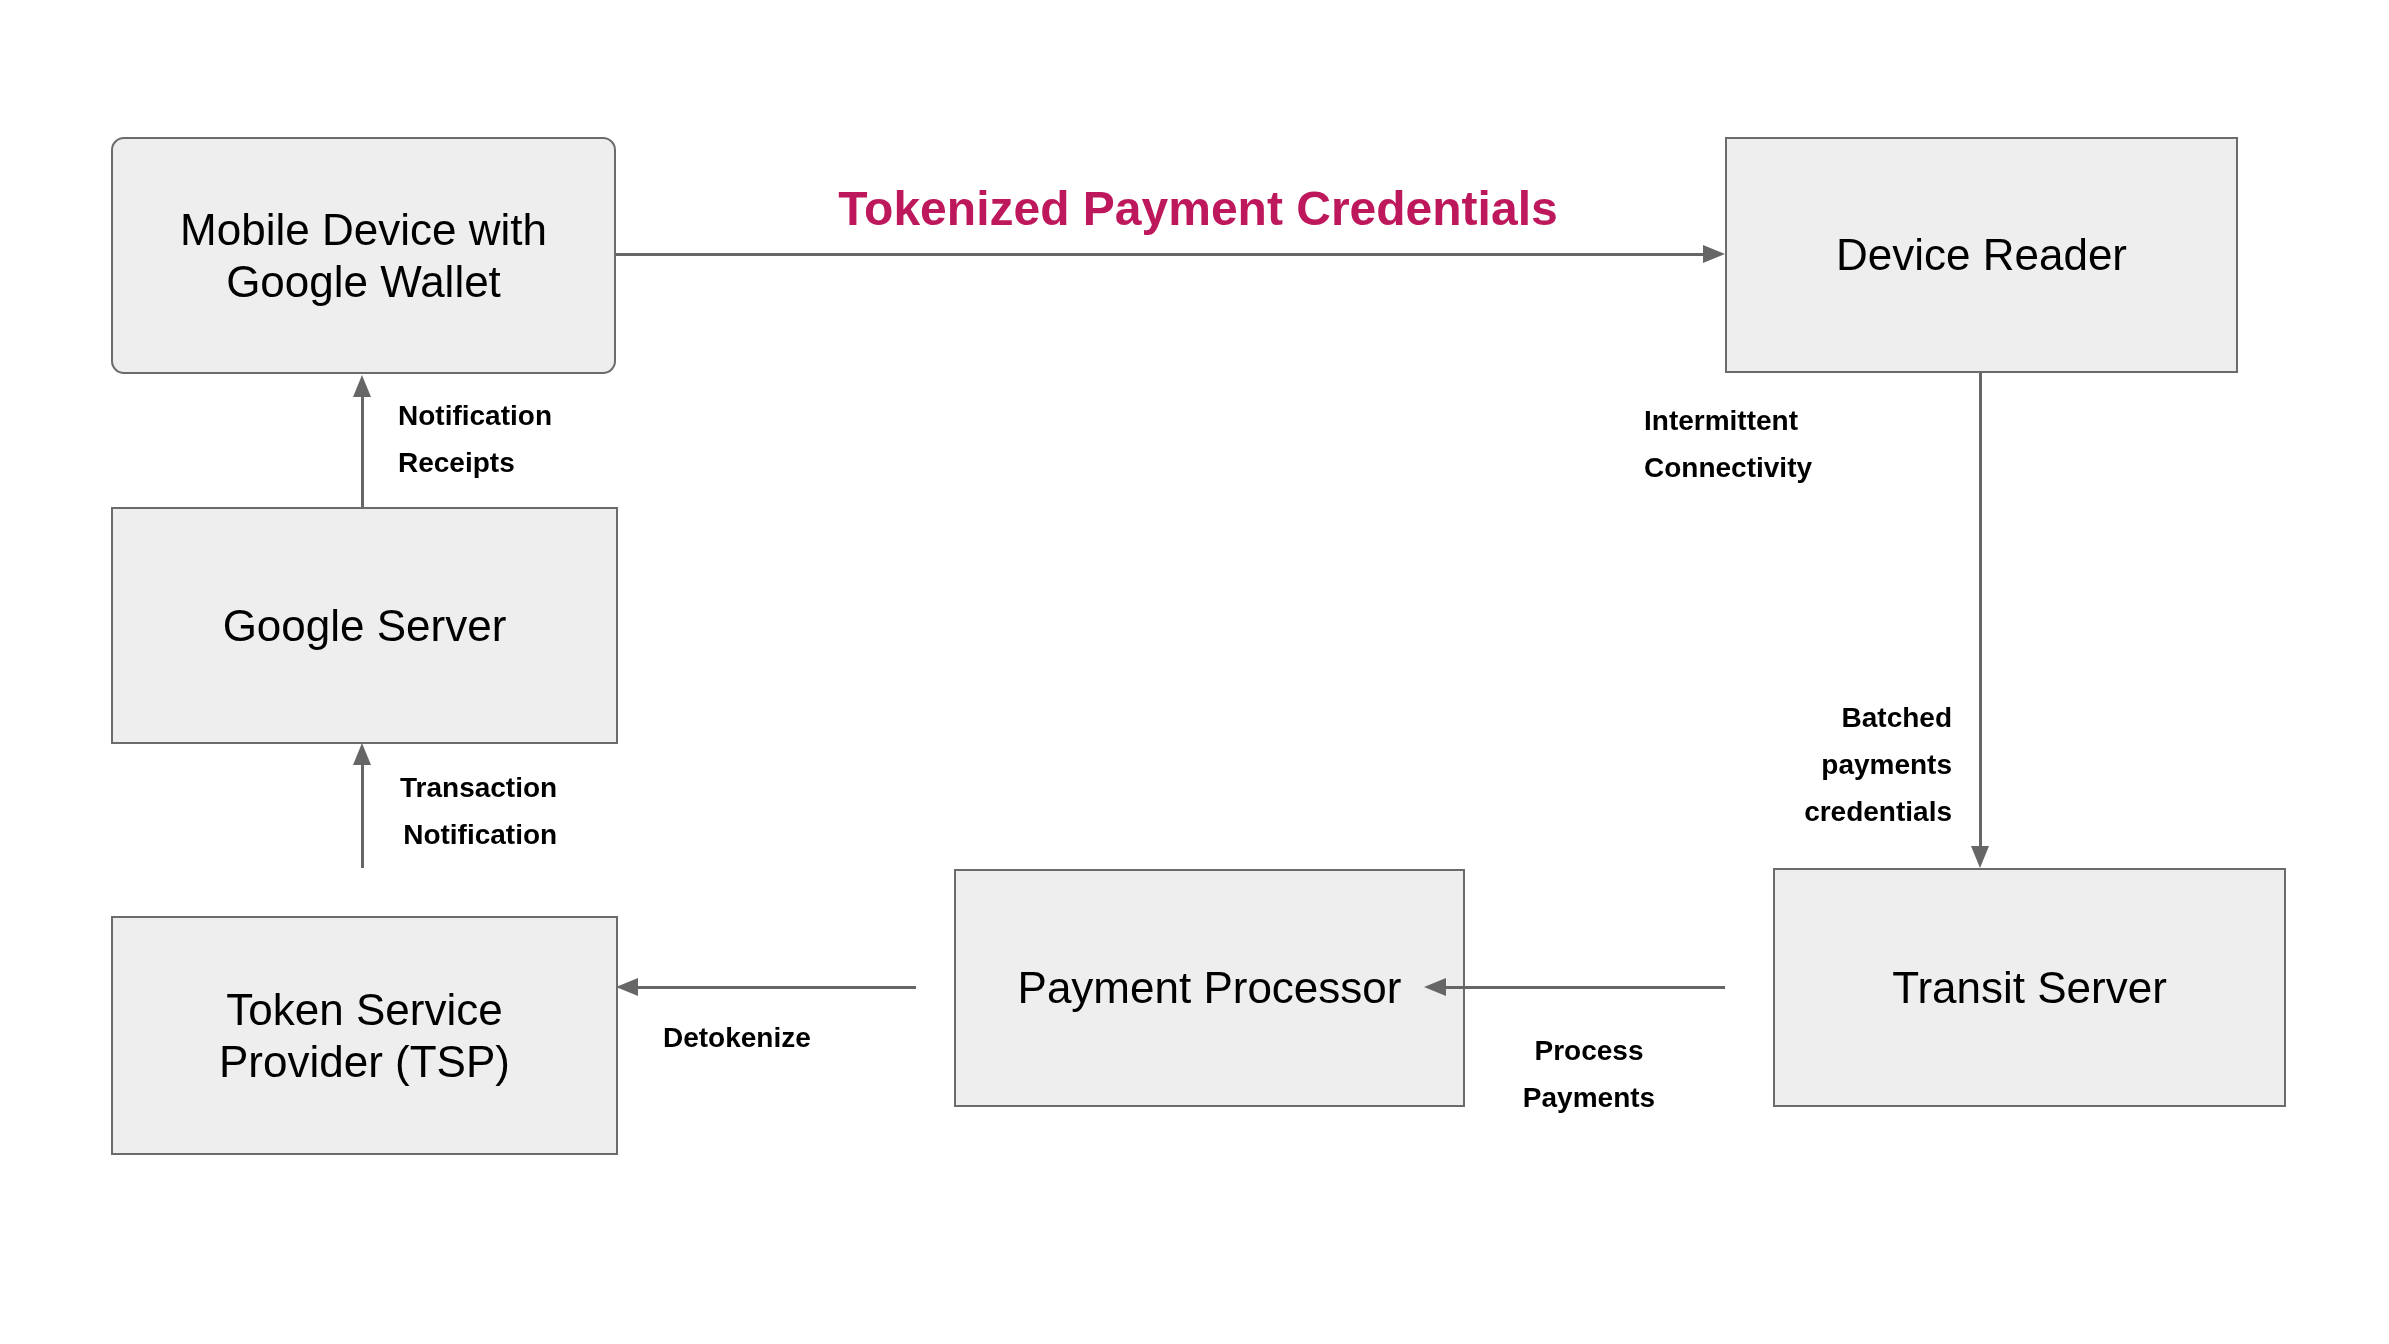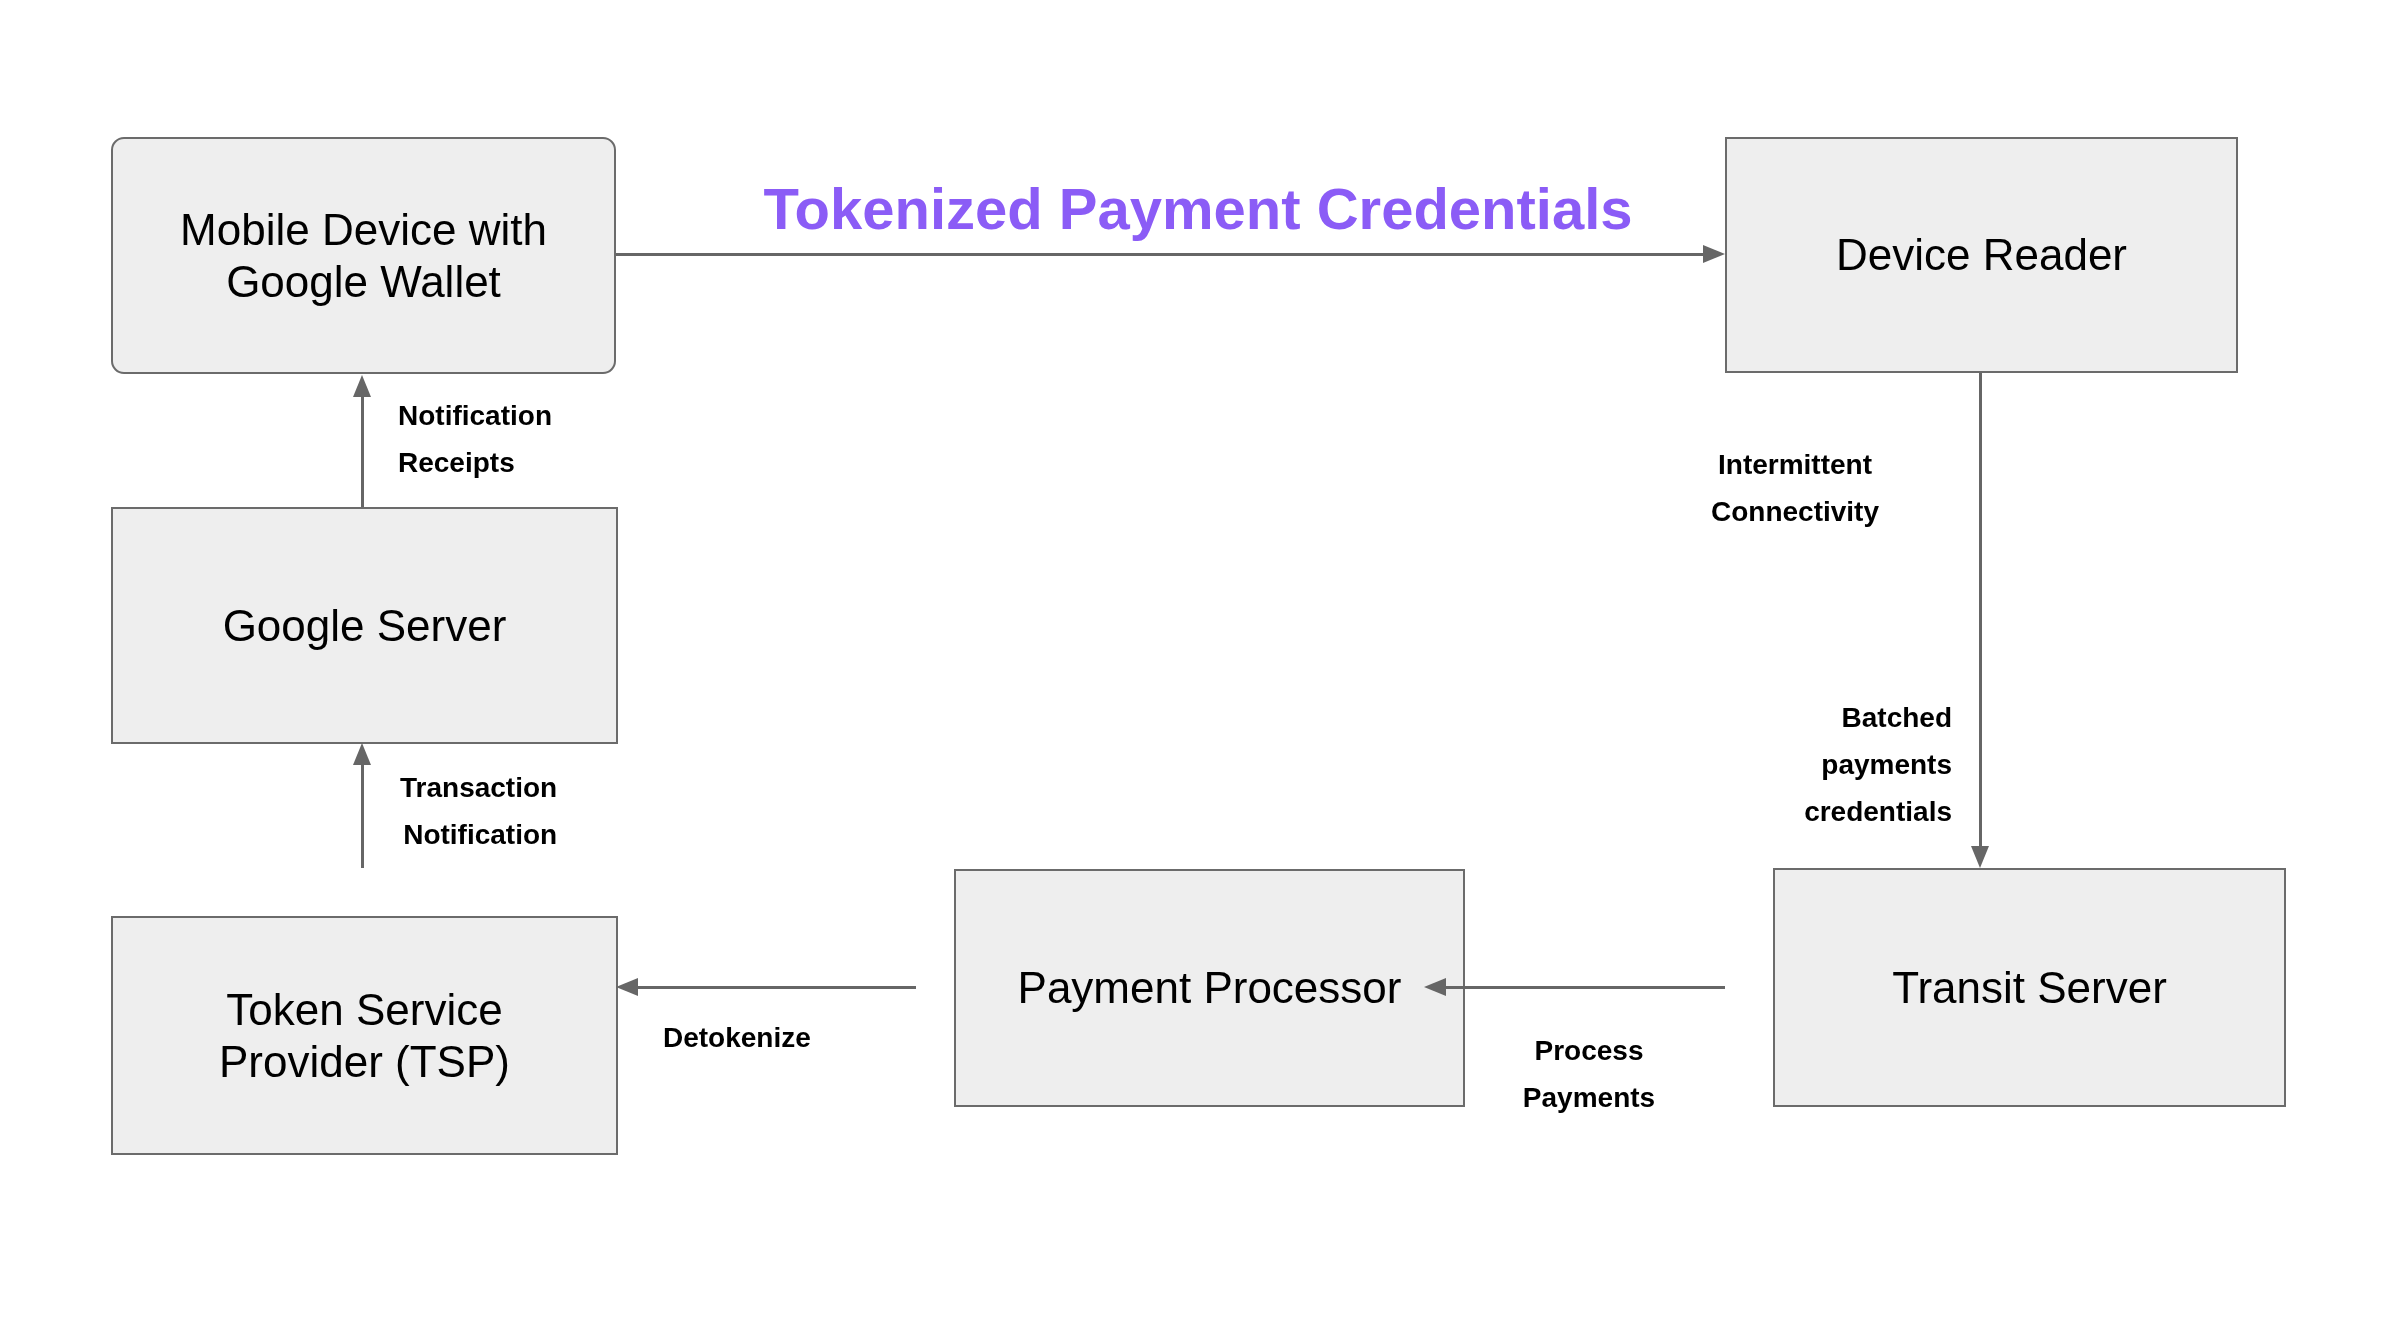--- a/index.html
+++ b/index.html
@@ -34,23 +34,23 @@
     position: absolute;
     font-weight: bold;
     font-size: 28px;
     line-height: 47px;
     color: #000000;
     white-space: pre-line;
   }
   .title-label {
     position: absolute;
     font-weight: bold;
-    font-size: 58px;
+    font-size: 48px;
     line-height: 52px;
-    color: #8b5cf6;
+    color: #be185d;
     transform: translateX(-50%);
     white-space: nowrap;
   }
   .shaft {
     position: absolute;
     background: #666666;
   }
   .shaft.h { height: 3px; }
   .shaft.v { width: 3px; }
   .head {
@@ -82,21 +82,21 @@
   #node-mobile    { left: 111px;  top: 137px; width: 505px; height: 237px; border-radius: 13px; }
   #node-reader    { left: 1725px; top: 137px; width: 513px; height: 236px; }
   #node-google    { left: 111px;  top: 507px; width: 507px; height: 237px; }
   #node-tsp       { left: 111px;  top: 868px; width: 507px; height: 239px; margin-top: 48px; }
   #node-processor { left: 916px;  top: 869px; width: 511px; height: 238px; margin-left: 38px; }
   #node-server    { left: 1725px; top: 868px; width: 513px; height: 239px; margin-left: 48px; }
   
   #label-tokenized     { left: 1198px; top: 183px; }
   #label-notification  { left: 398px;  top: 392px; text-align: left; }
   #label-transaction   { left: 400px;  top: 764px; text-align: right; }
-  #label-intermittent  { left: 1644px; top: 397px; width: 302px; text-align: center; margin-top: 44px; }
+  #label-intermittent  { left: 1644px; top: 397px; width: 302px; text-align: left; }
   #label-batched       { left: 1650px; top: 694px; width: 302px; text-align: right; }
   #label-detokenize    { left: 663px;  top: 1014px; text-align: left; }
   #label-process       { left: 1438px; top: 1019px; width: 302px; text-align: center; margin-top: 8px; }
 </style>
 </head>
 <body>
 
 <div id="canvas">
 
   <div class="node" id="node-mobile">

